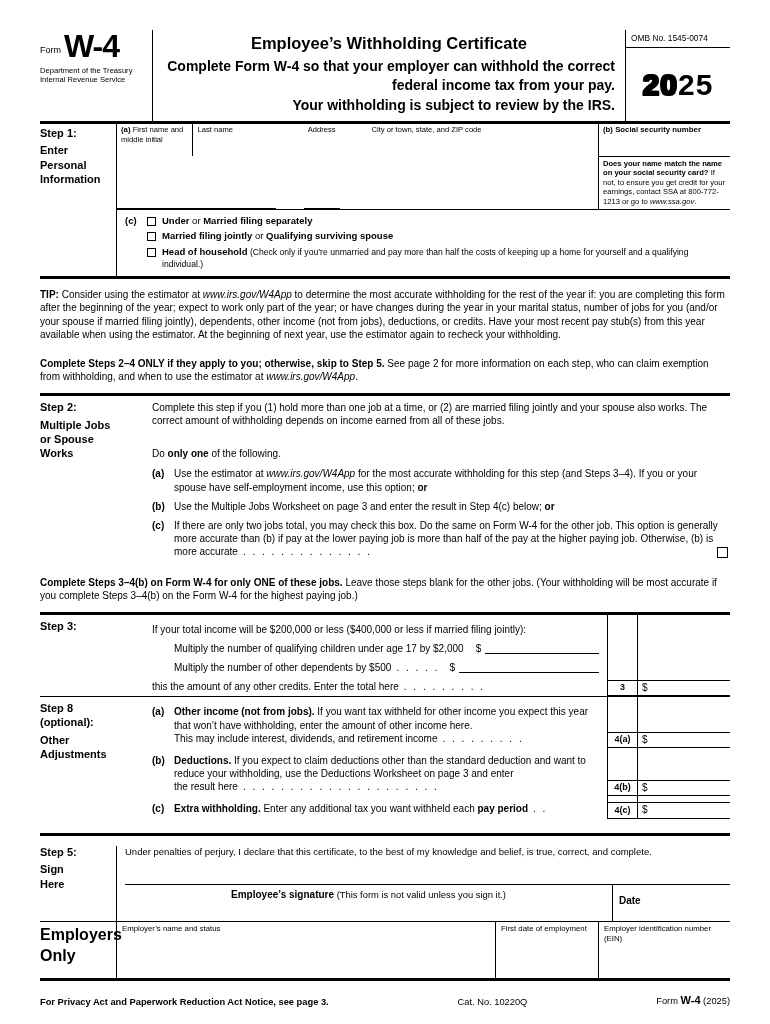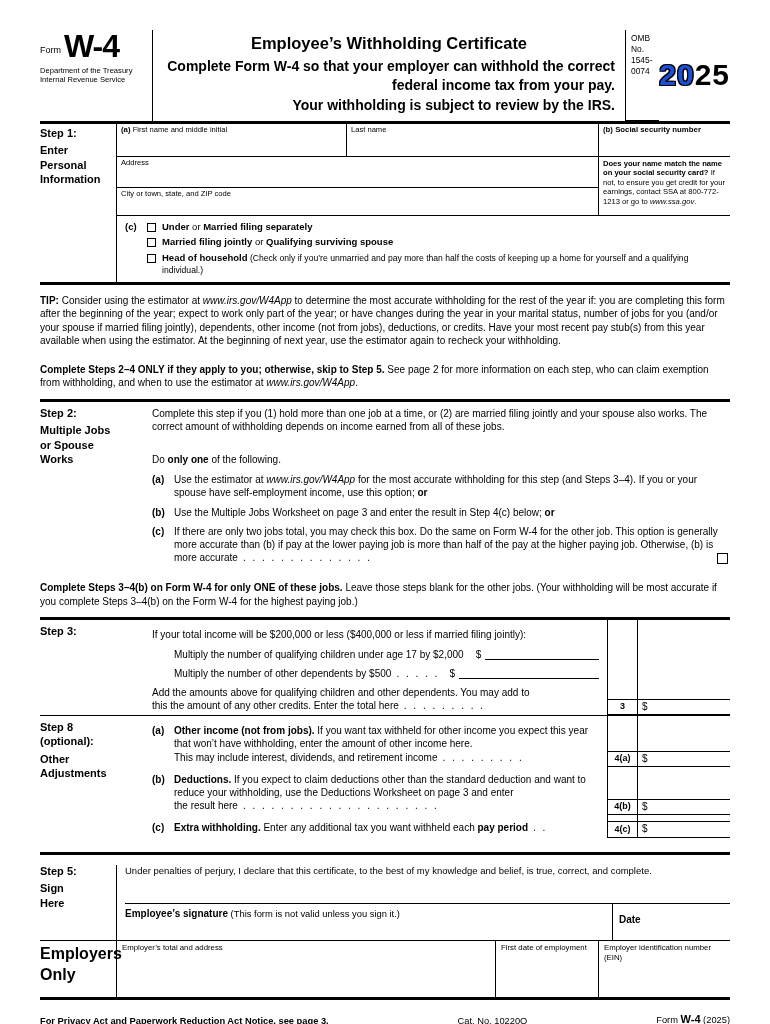--- a/index.html
+++ b/index.html
@@ -15,33 +15,33 @@
   
   .hdr { display:flex; align-items:stretch; border-bottom:3px solid #000; }
   .hdr-left { width:112px; padding:2px 4px 2px 0; }
   .formid { display:flex; align-items:flex-end; }
   .form-word { font-size:9px; padding:0 3px 4px 0; }
   .form-num { font-size:32px; font-weight:bold; line-height:0.9; letter-spacing:-1px; }
   .dept { font-size:7.6px; line-height:1.25; margin-top:5px; }
   .hdr-center { flex:1; border-left:1px solid #000; border-right:1px solid #000; text-align:center; padding:3px 10px 5px; }
   .hdr-title { font-size:16.5px; font-weight:bold; margin-bottom:2px; }
   .hdr-sub { font-size:14px; font-weight:bold; line-height:1.4;text-align:right; }
-  .hdr-right { width:104px; display:flex; flex-direction:row; }
+  .hdr-right { width:104px; display:flex; flex-direction:column; }
   .omb { font-size:8.4px; padding:3px 2px 3px 5px; border-bottom:1px solid #000; }
   .year { flex:1; display:flex; align-items:center; justify-content:center; font-size:30px; font-weight:bold; letter-spacing:1px; }
-  .y-out { color:#1d4ed8; text-shadow:-1.2px -1.2px 0 #000, 1.2px -1.2px 0 #000, -1.2px 1.2px 0 #000, 1.2px 1.2px 0 #000; }
+  .y-out { color:#000000; text-shadow:-1.2px -1.2px 0 #000, 1.2px -1.2px 0 #000, -1.2px 1.2px 0 #000, 1.2px 1.2px 0 #000; }
 
   
   .s1 { display:flex; border-bottom:3px solid #000; }
   .s1-label { width:77px; border-right:1px solid #000; padding:3px 4px 2px 0; }
   .sec-name { font-size:11px; font-weight:bold; margin-bottom:3px; line-height:1.25; }
   .sec-title { font-size:11px; font-weight:bold; line-height:1.3; }
   .s1-main { flex:1; display:flex; flex-direction:column; }
   .s1-top { display:flex; }
-  .s1-fields { flex:1; display:flex; flex-direction:column; }
+  .s1-fields { flex:1; display:flex; flex-direction:row;gap:28px; }
   .frow { display:flex; border-bottom:1px solid #000; }
   .frow.last { border-bottom:none; }
   .fcell { padding:1px 4px; font-size:7.6px; }
   .ftag { font-weight:bold; font-size:7.8px; }
   .f-first { flex:1; border-right:1px solid #000; height:32px; }
   .f-last { flex:1.1; height:32px; }
   .f-addr { flex:1; height:30px; }
   .f-city { flex:1; height:27px; }
   .s1-right { width:132px; border-left:1px solid #000; display:flex; flex-direction:column; }
   .ssn-hdr { height:33px; border-bottom:1px solid #000; padding:1px 4px; font-size:7.8px; font-weight:bold; }
@@ -88,21 +88,21 @@
   .mul-fill { flex:1; border-bottom:1px solid #000; margin:0 4px 1px 4px; height:12px; }
   .iflex { display:flex; }
 
   
   .s5 { border-top:3px solid #000; margin-top:14px; padding-top:10px; }
   .s5-label { width:77px; border-right:1px solid #000; padding:0 4px 2px 0; }
   .s5-body { flex:1; padding-left:8px; }
   .perjury { font-size:9.5px; }
   .sigrow { display:flex; border-top:1px solid #000; margin-top:26px; }
   .sig-main { flex:1; padding:3px 0 14px; }
-  .sig-caption { font-size:9.4px; }
+  .sig-caption { font-size:9.4px;text-align:center; }
   .sig-caption .b { font-size:10px; }
   .date-col { width:118px; border-left:1px solid #000; padding:3px 0 14px 6px; }
   .date-caption { font-weight:bold; font-size:10px;margin-top:6px; }
 
   
   .emp { display:flex; border-top:1px solid #000; border-bottom:3px solid #000; }
   .emp-label { width:77px; border-right:1px solid #000; padding:3px 4px 2px 0; font-weight:bold; font-size:16px; line-height:1.3; min-height:56px; }
   .emp-cell { padding:2px 5px; font-size:7.8px; line-height:1.3; }
   .emp-name { flex:1; }
   .emp-date { width:103px; border-left:1px solid #000; }
@@ -288,25 +288,20 @@
           </div>
           <div class="snum"></div>
             <div class="sdol"></div>
         </div>
         <div class="srow sp">
             <div class="stext"></div>
             <div class="snum"></div>
             <div class="sdol"></div>
           </div>
         <div class="srow">
-          <div class="stext">Add the amounts above for qualifying children and other dependents. You may add to</div>
-          <div class="snum"></div>
-            <div class="sdol"></div>
-        </div>
-        <div class="srow">
           <div class="stext">
             <span>this the amount of any other credits. Enter the total here</span><span class="dots">. . . . . . . . .</span>
           </div>
           <div class="snum cellb">3</div>
           <div class="sdol cellb">
               <span>$</span>
             </div>
         </div>
       </div>
     </div>
@@ -400,21 +395,21 @@
             <div class="date-caption">Date</div>
           </div>
         </div>
       </div>
     </div>
 
     <div class="emp">
       <div class="emp-label pre">Employers
 Only</div>
       <div class="emp-cell emp-name">
-        <span>Employer’s total and address</span>
+        <span>Employer’s name and status</span>
       </div>
       <div class="emp-cell emp-date">
         <span>First date of employment</span>
       </div>
       <div class="emp-cell emp-ein">
         <span>Employer identification number (EIN)</span>
       </div>
     </div>
 
     <div class="foot">

